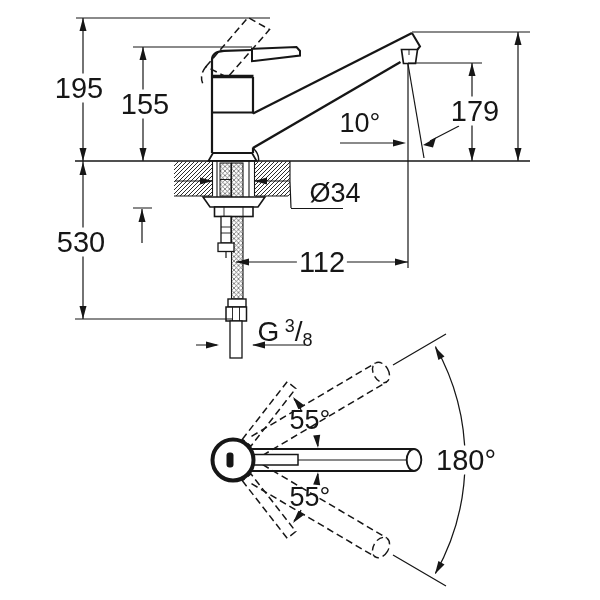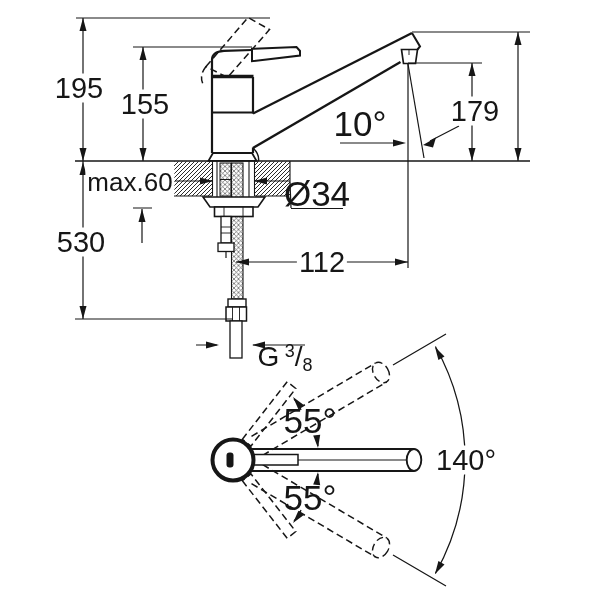--- a/index.html
+++ b/index.html
@@ -2,24 +2,24 @@
 <html><head>
 <meta charset="utf-8">
 <style>
   html,body{margin:0;padding:0;background:#ffffff;}
   #stage{position:relative;width:584px;height:600px;background:#fff;overflow:hidden;
          font-family:"Liberation Sans", sans-serif;color:#161616;}
   #stage svg{position:absolute;left:0;top:0;}
   .lbl{position:absolute;transform:translate(-50%,-50%);line-height:1;white-space:nowrap;
        background:#fff;padding:0 2px;color:#161616;}
   .f29{font-size:29px;}
-  .f27{font-size:35px;}
+  .f27{font-size:27px;}
   .f26{font-size:26px;}
   .nobg{background:transparent;padding:0;}
-  .thread{font-size:28px;background:transparent;margin-top:25px;}
+  .thread{font-size:28px;background:transparent;}
   .thread sup{font-size:18px;vertical-align:9px;}
   .thread sub{font-size:18px;vertical-align:-5px;}
 </style>
 </head>
 <body>
 
 <div id="stage">
 
 <svg viewBox="0 0 600 600" width="600" height="600">
   <defs>
@@ -155,26 +155,25 @@
         <polygon points="435,574 444.5,564.4 438.4,561"></polygon>
     <polygon points="293,397 303.8,404.9 298.4,409.3"></polygon>
         <polygon points="318,448 320.2,434.8 313.2,435.5"></polygon>
     <polygon points="318,472 320.2,485.2 313.2,484.5"></polygon>
         <polygon points="293,523 303.8,515.1 298.4,510.7"></polygon>
   </g>
 </svg>
 
 <span class="lbl f29" style="left:79px;top:88px">195</span>
 <span class="lbl f29" style="left:145px;top:104px">155</span>
-<span class="lbl f26" style="left:130px;top:182px">max.60</span>
 <span class="lbl f29" style="left:81px;top:242px">530</span>
-<span class="lbl f27 nobg" style="left:317px;top:193px">Ø34</span>
+<span class="lbl f27 nobg" style="left:335px;top:193px">Ø34</span>
 <span class="lbl f29" style="left:322px;top:262px">112</span>
 <span class="lbl f27 nobg" style="left:360px;top:123px">10°</span>
 <span class="lbl f29" style="left:475px;top:111px">179</span>
 
 <span class="lbl thread nobg" style="left:285px;top:333px"><span>G</span> <sup>3</sup><span>/</span><sub>8</sub></span>
 
 <span class="lbl f27 nobg" style="left:310px;top:420px">55°</span>
 <span class="lbl f27 nobg" style="left:310px;top:497px">55°</span>
-<span class="lbl f29" style="left:466px;top:460px">140°</span>
+<span class="lbl f29" style="left:466px;top:460px">180°</span>
 
 </div>
 
 </body></html>

